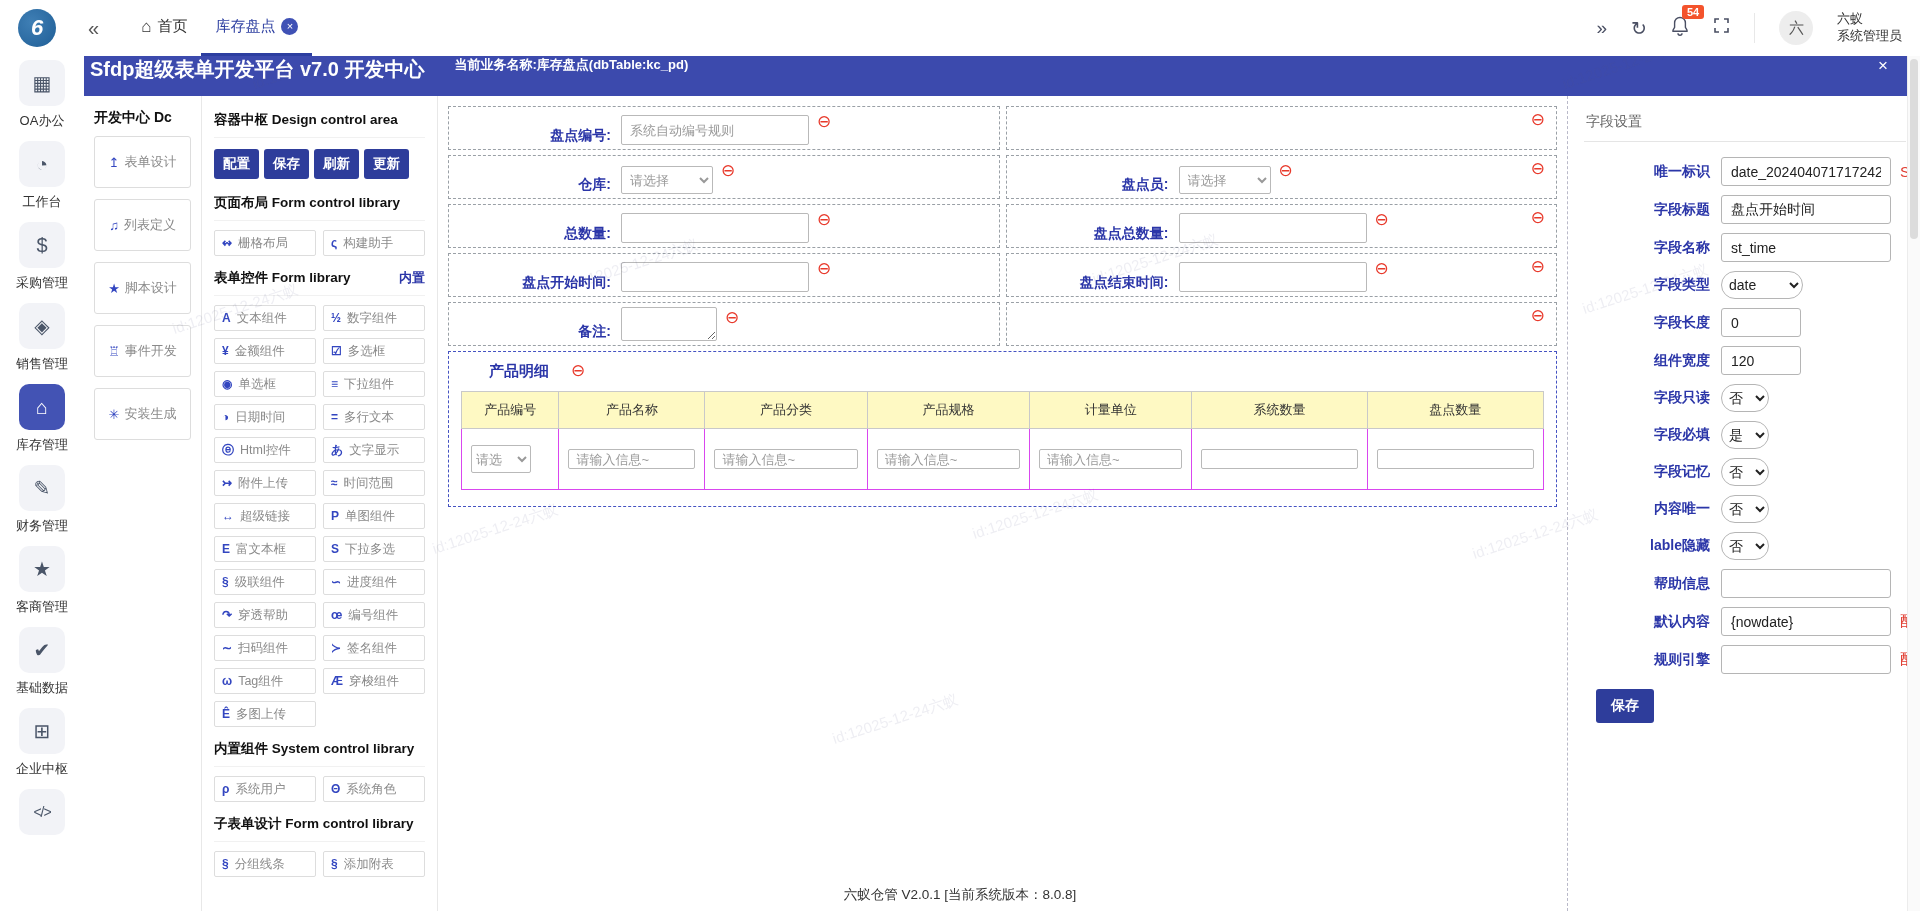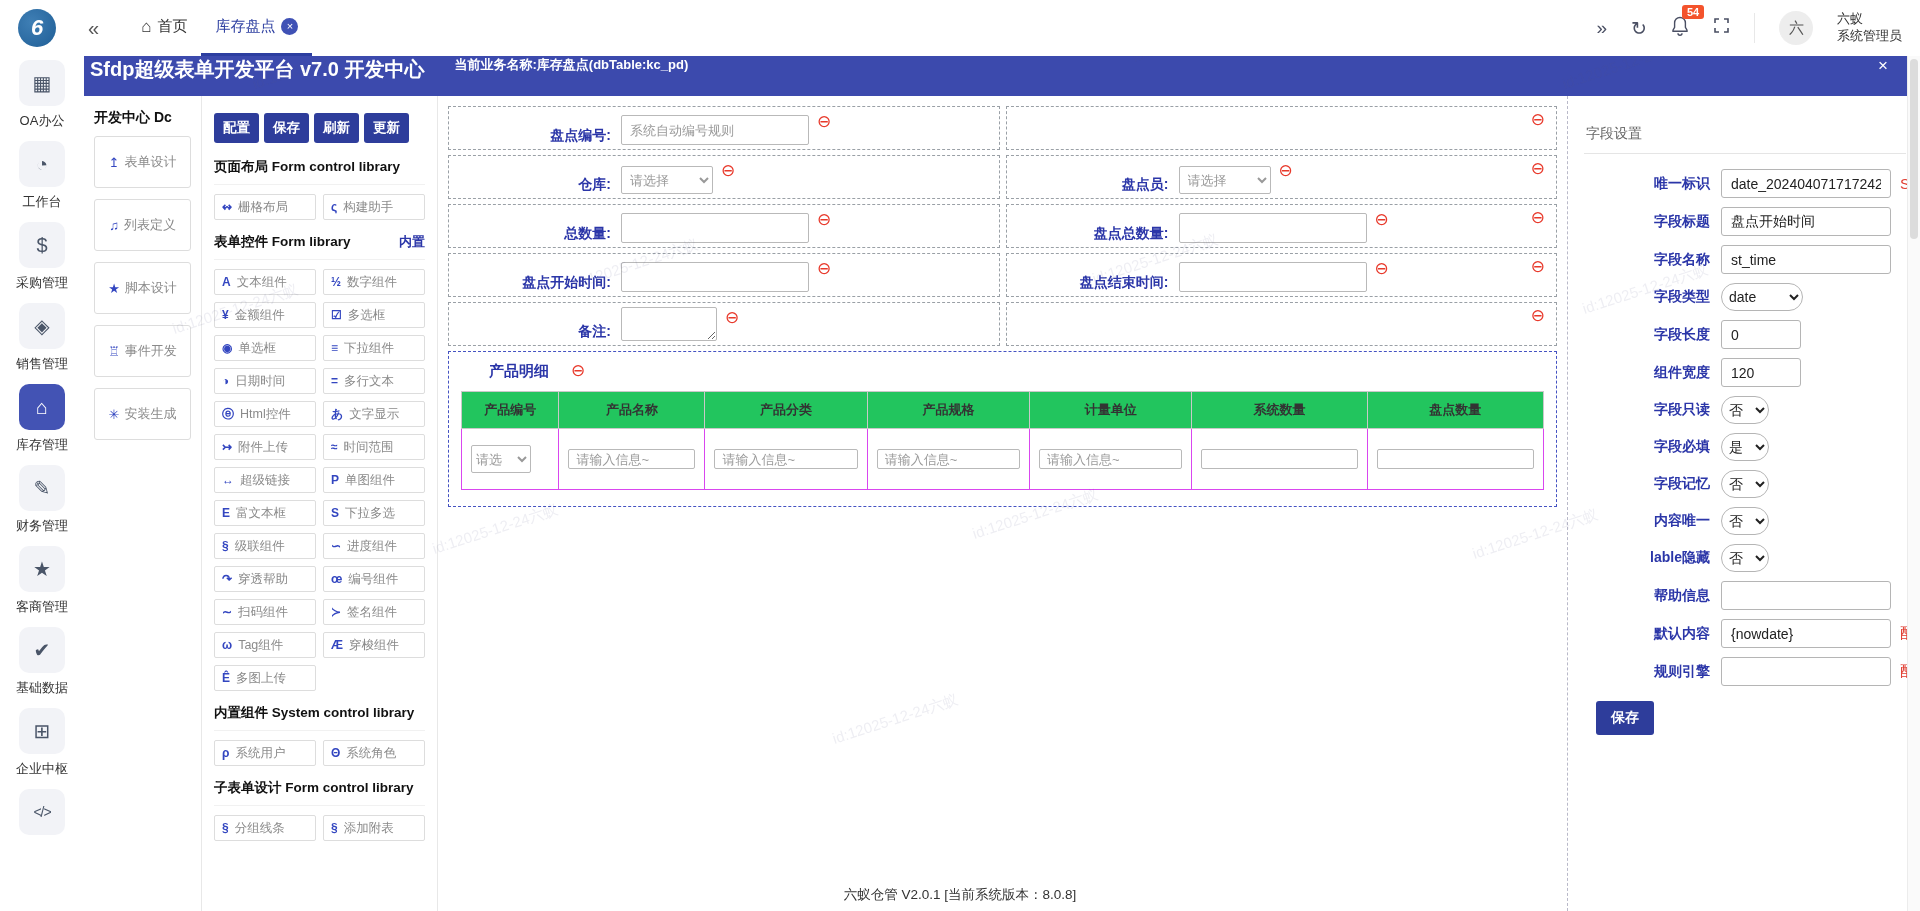--- a/index.html
+++ b/index.html
@@ -67,30 +67,30 @@
   .ctl-input::placeholder{color:#9a9a9a}
   .ctl-select{height:28px;border:1px solid #b9b9b9;border-radius:2px;font-size:13px;color:#999;background:#fff;padding:0 4px;width:92px}
   .ctl-textarea{width:96px;height:34px;border:1px solid #b9b9b9;border-radius:2px;font-size:13px;resize:both}
   .minus{color:#e8392b;font-size:17px;margin-left:8px;align-self:flex-start;margin-top:2px;cursor:pointer;line-height:1}
   .row-minus{position:absolute;right:12px;top:5px;color:#e8392b;font-size:17px;cursor:pointer;line-height:1}
 
   .detail{border:1px dashed #4553c2;margin-top:4px;padding:8px 12px 16px}
   .detail-head{display:flex;align-items:center;gap:14px;margin:2px 0 10px}
   .detail-title{color:#2b36a8;font-weight:bold;font-size:15px;margin-left:28px}
   .ptable{width:100%;border-collapse:collapse;table-layout:fixed}
-  .ptable th{background:#22c55e;border:1px solid #c9c9c9;font-size:13px;color:#333;font-weight:bold;height:37px}
+  .ptable th{background:#fef9c3;border:1px solid #c9c9c9;font-size:13px;color:#333;font-weight:normal;height:37px}
   .ptable td{border:1px solid #d946ef;height:42px;padding:16px 9px}
   .ptable th:nth-child(1){width:9%}.ptable th:nth-child(2){width:13.5%}.ptable th:nth-child(3){width:15%}
   .ptable th:nth-child(4){width:15%}.ptable th:nth-child(5){width:15%}.ptable th:nth-child(6){width:16.2%}.ptable th:nth-child(7){width:16.3%}
   .tbl-input{width:100%;height:20px;border:1px solid #b9b9b9;border-radius:2px;padding:0 7px;font-size:13px}
   .tbl-input::placeholder{color:#9a9a9a}
   .tbl-select{width:60px;height:28px;border:1px solid #b9b9b9;border-radius:2px;font-size:13px;color:#999;background:#fff}
 
   
-  .rightpanel{width:352px;padding:20px 14px 0 16px;flex:none;overflow:hidden}
+  .rightpanel{width:352px;padding:8px 14px 0 16px;flex:none;overflow:hidden}
   .rp-title{color:#666;font-size:14px;padding:9px 2px 10px;border-bottom:1px solid #e5e5e5;margin-bottom:15px}
   .fs-row{display:flex;align-items:center;margin-bottom:9px}
   .fs-label{width:126px;text-align:right;color:#2b36a8;font-weight:bold;font-size:14px;margin-right:11px;flex:none}
   .fs-input{height:29px;border:1px solid #b5b5b5;border-radius:3px;padding:0 9px;font-size:14px;color:#222}
   .fs-select{height:28px;border:1px solid #b5b5b5;border-radius:14px;font-size:14px;background:#fff;color:#222;padding:0 3px}
   .w-lg{width:170px}.w-sm{width:80px}.w-xs{width:48px}.w-md{width:160px}.w-tp{width:82px}
   .suffix{color:#e03b2f;margin-left:9px;font-size:15px}
   .save{background:#2e3d9b;color:#fff;border:none;border-radius:3px;padding:8px 15px;font-size:14px;font-weight:bold;margin:6px 0 0 12px;cursor:pointer}
 
   
@@ -213,20 +213,23 @@
             <span class="ic">♖</span>
             <span>事件开发</span>
           </div>
           <div class="dc-item">
             <span class="ic">✳</span>
             <span>安装生成</span>
           </div>
         </div>
 
         <div class="palette">
+          <div class="sec-title">
+              <span>容器中枢 Design control area</span>
+            </div>
           <div class="actions">
             <button class="abtn">配置</button>
             <button class="abtn">保存</button>
             <button class="abtn">刷新</button>
             <button class="abtn">更新</button>
           </div>
           <div class="sec-title">
               <span>页面布局 Form control library</span>
             </div>
           <div class="pgrid">

